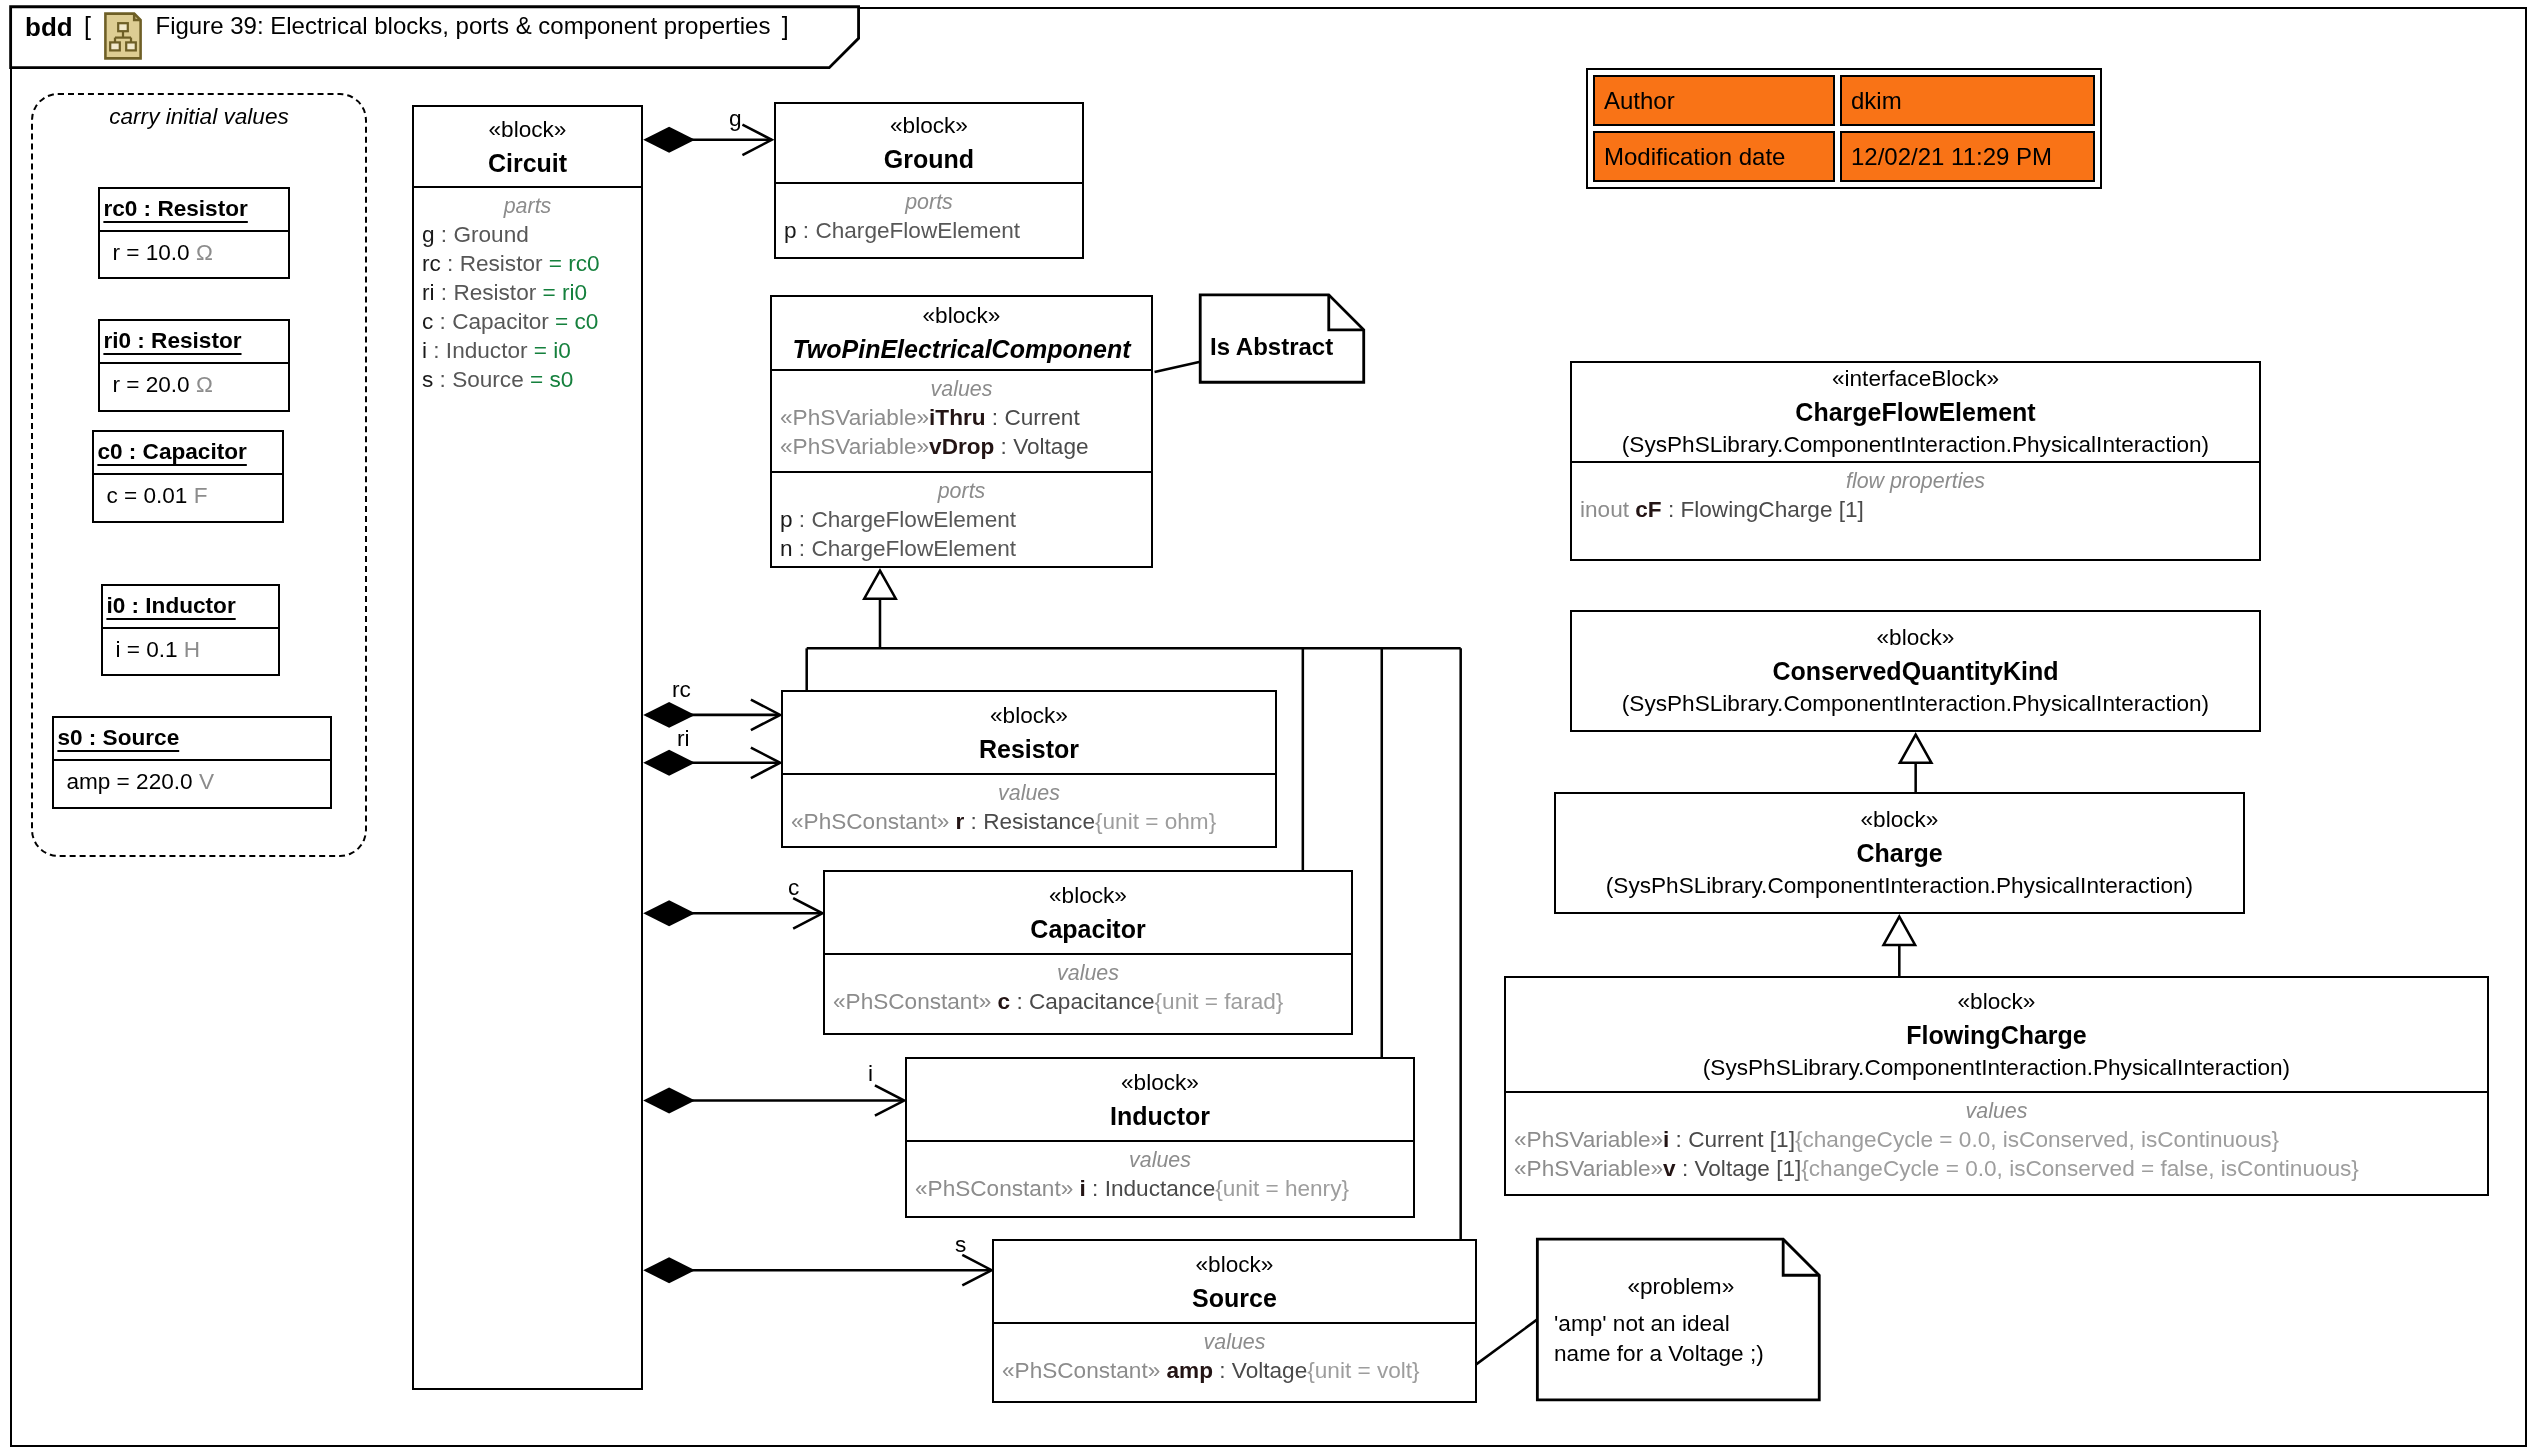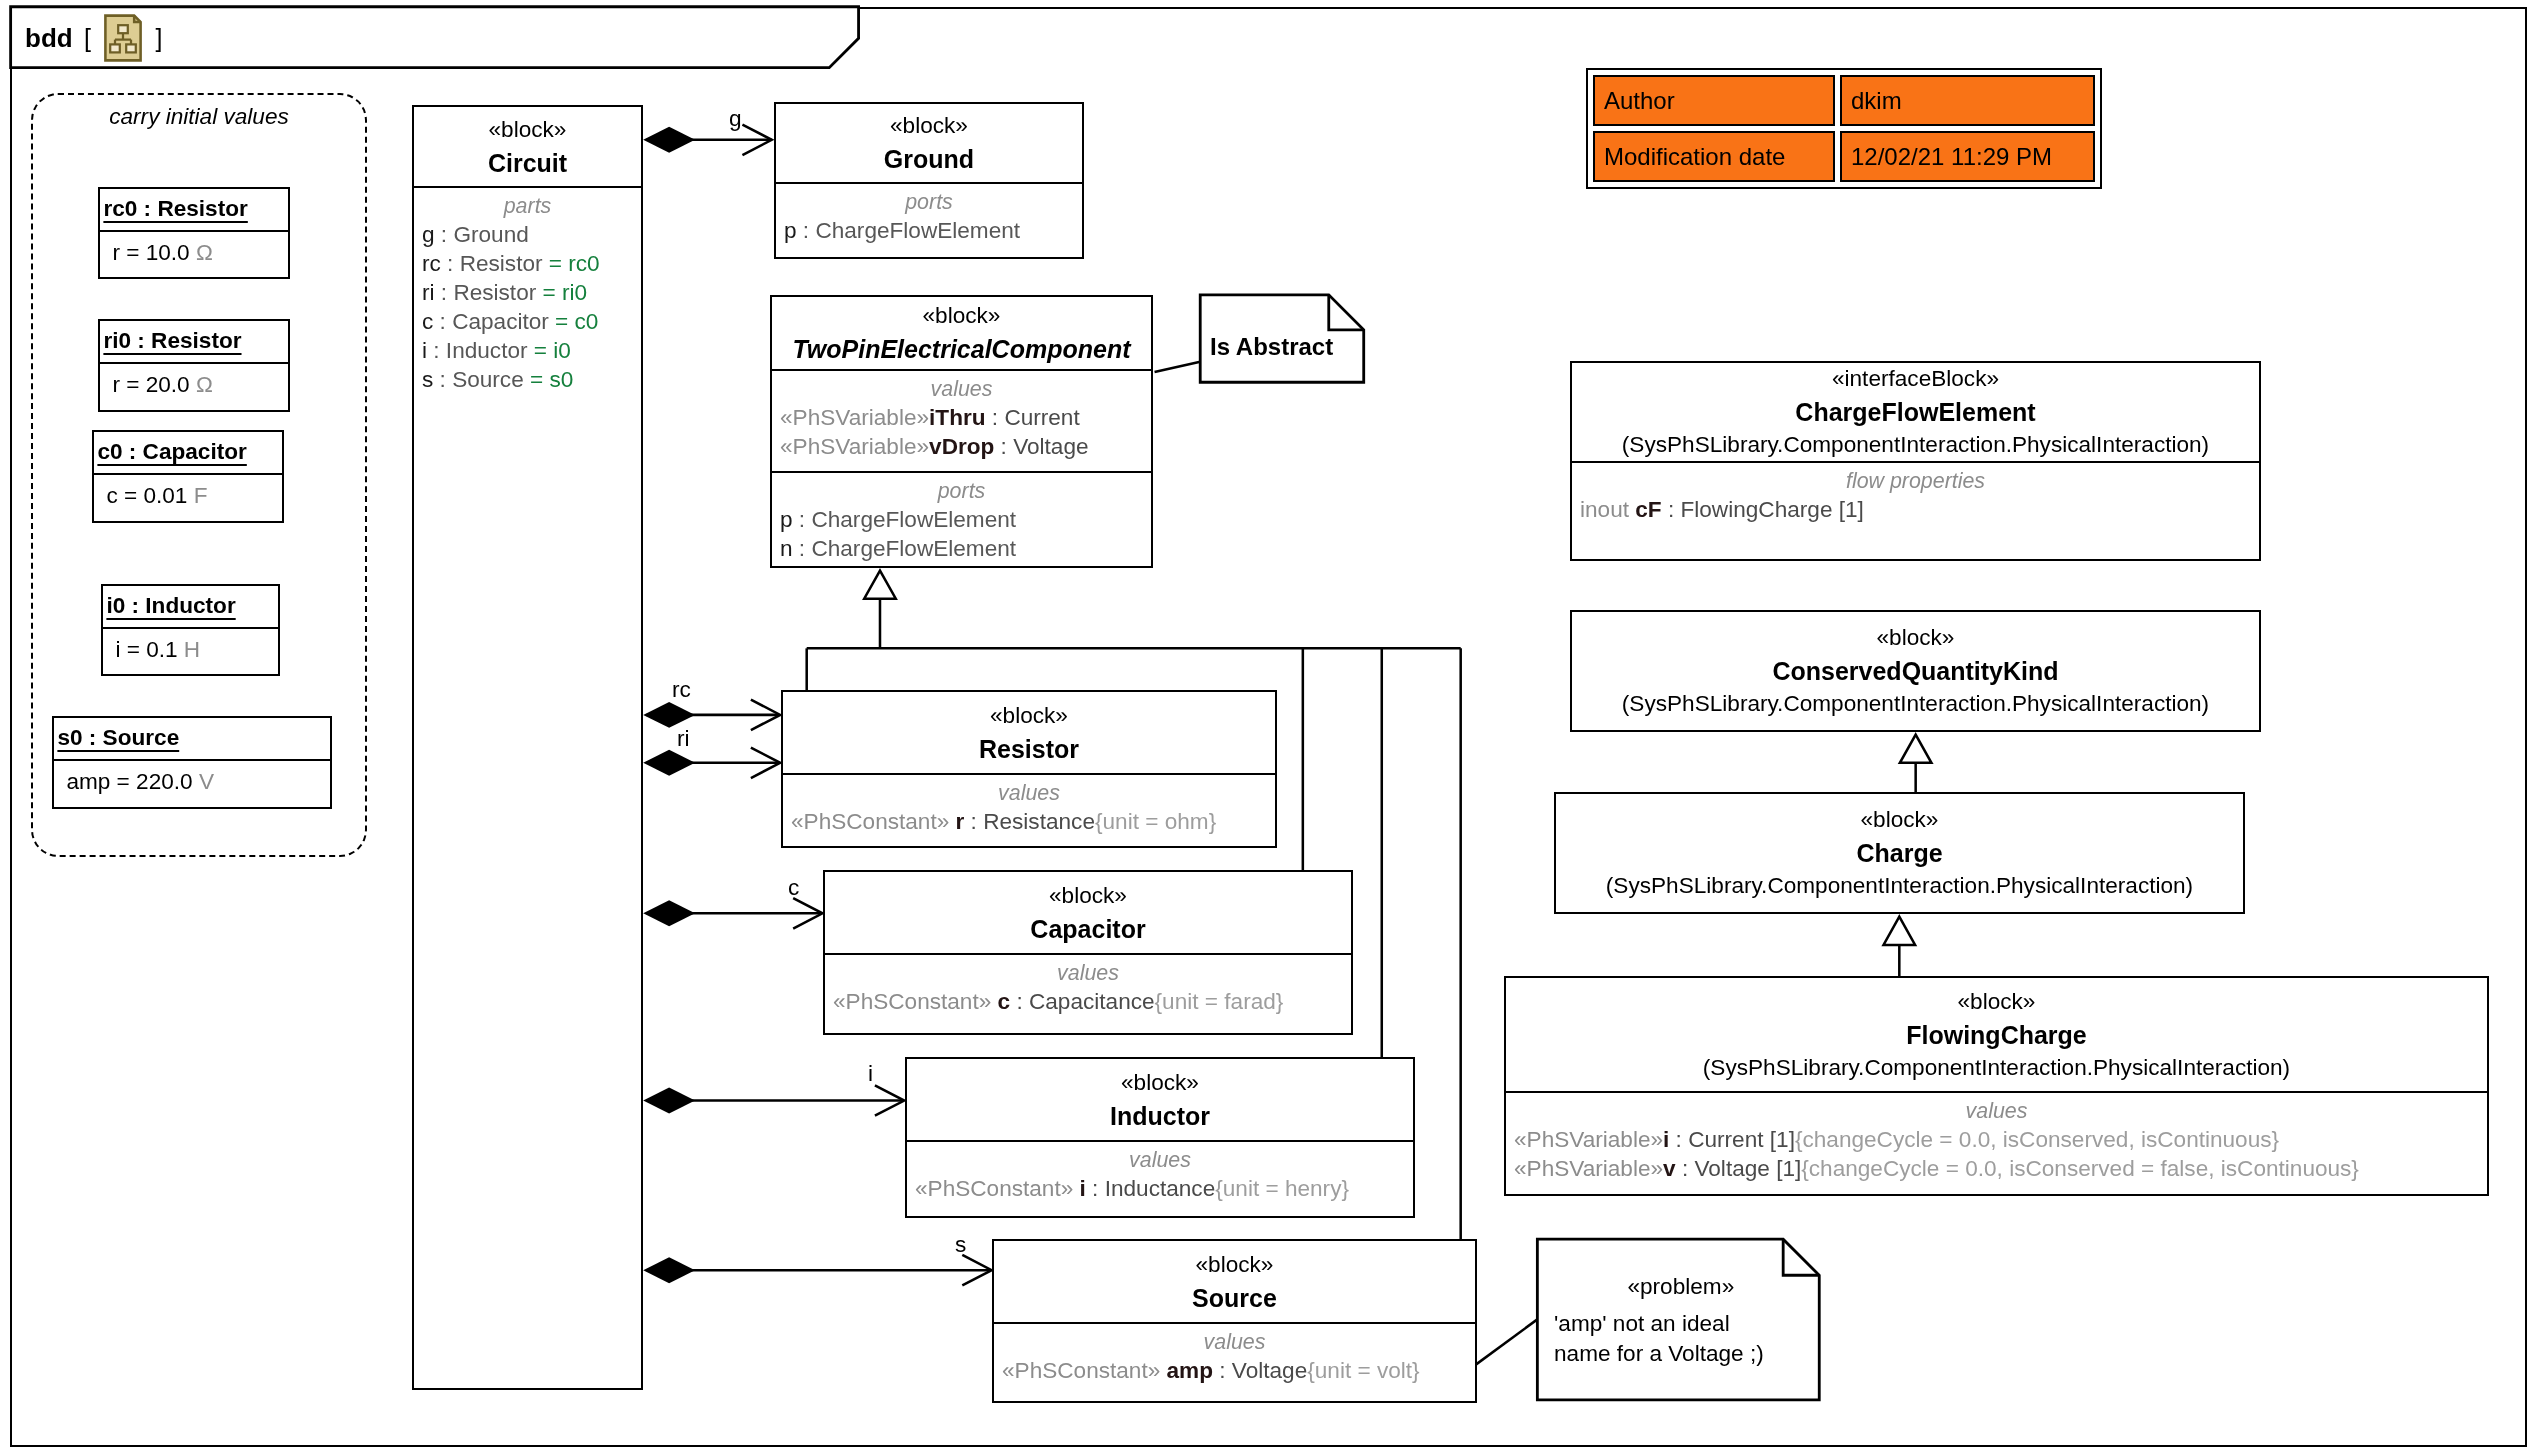--- a/index.html
+++ b/index.html
@@ -3,21 +3,21 @@
 <meta charset="utf-8">
 <style>
   *{margin:0;padding:0;box-sizing:border-box}
   html,body{background:#fff}
   body{font-family:"Liberation Sans","DejaVu Sans",sans-serif;color:#000}
   #canvas{position:relative;width:2538px;height:1454px;background:#fff;overflow:hidden}
   #frame-border{position:absolute;left:10px;top:6.8px;width:2517px;height:1440px;border:2.8px solid #000;z-index:0}
   svg.overlay{position:absolute;left:0;top:0;width:2538px;height:1454px;z-index:1}
 
   
-  #tab-content{position:absolute;left:25px;top:12.4px;width:823px;height:52px;display:flex;align-items:center;gap:11.3px;z-index:3}
+  #tab-content{position:absolute;left:25px;top:12.4px;width:823px;height:52px;display:flex;align-items:flex-start;gap:11.3px;z-index:3}
   .tab-kind{font-size:26px;font-weight:bold}
   .tab-bracket{font-size:25px}
   .tab-title{font-size:24px;white-space:nowrap}
 
   
   #iv-group{position:absolute;left:31px;top:93px;width:336px;height:764px;border:2.8px dashed #000;border-radius:27px;z-index:2;background:transparent}
   #iv-label{position:absolute;left:31px;top:104px;width:336px;text-align:center;font-size:22.6px;font-style:italic;z-index:3}
 
   .inst{position:absolute;background:#fff;border:2.3px solid #000;z-index:2;display:flex;flex-direction:column}
   .inst .iname{font-size:22.6px;font-weight:bold;padding:6.8px 3.4px 8px;border-bottom:2.3px solid #000;text-decoration:underline;text-decoration-thickness:2.3px;text-underline-offset:4.5px;white-space:nowrap}
@@ -148,20 +148,21 @@
       <path d="M2,1 L20,1 L24,5 L24,29 L2,29 Z" fill="#ddcd93" stroke="#6e5f26" stroke-width="1.6"></path>
       <path d="M20,1 L20,5 L24,5" fill="none" stroke="#6e5f26" stroke-width="1.6"></path>
       <line x1="13" y1="12" x2="13" y2="16" stroke="#6e5f26" stroke-width="1.4"></line>
       <line x1="8" y1="16" x2="18" y2="16" stroke="#6e5f26" stroke-width="1.4"></line>
       <line x1="8" y1="16" x2="8" y2="19" stroke="#6e5f26" stroke-width="1.4"></line>
       <line x1="18" y1="16" x2="18" y2="19" stroke="#6e5f26" stroke-width="1.4"></line>
       <rect x="10" y="7" width="6" height="5" fill="#f2e9cc" stroke="#6e5f26" stroke-width="1.4"></rect>
       <rect x="5" y="19" width="6" height="5" fill="#f2e9cc" stroke="#6e5f26" stroke-width="1.4"></rect>
       <rect x="15" y="19" width="6" height="5" fill="#f2e9cc" stroke="#6e5f26" stroke-width="1.4"></rect>
     </svg>
+    <span class="tab-title">Figure 39: Electrical blocks, ports &amp; component properties</span>
     <span class="tab-bracket">]</span>
   </div>
 
   <div id="iv-group"></div>
   <div id="iv-label">carry initial values</div>
 
   <div class="inst" style="left:98px;top:187px;width:192px;height:92px">
     <div class="iname">rc0 : Resistor</div>
     <div class="islot"><span class="seg-plain">r = 10.0 </span><span class="seg-unit">Ω</span></div>
   </div>

